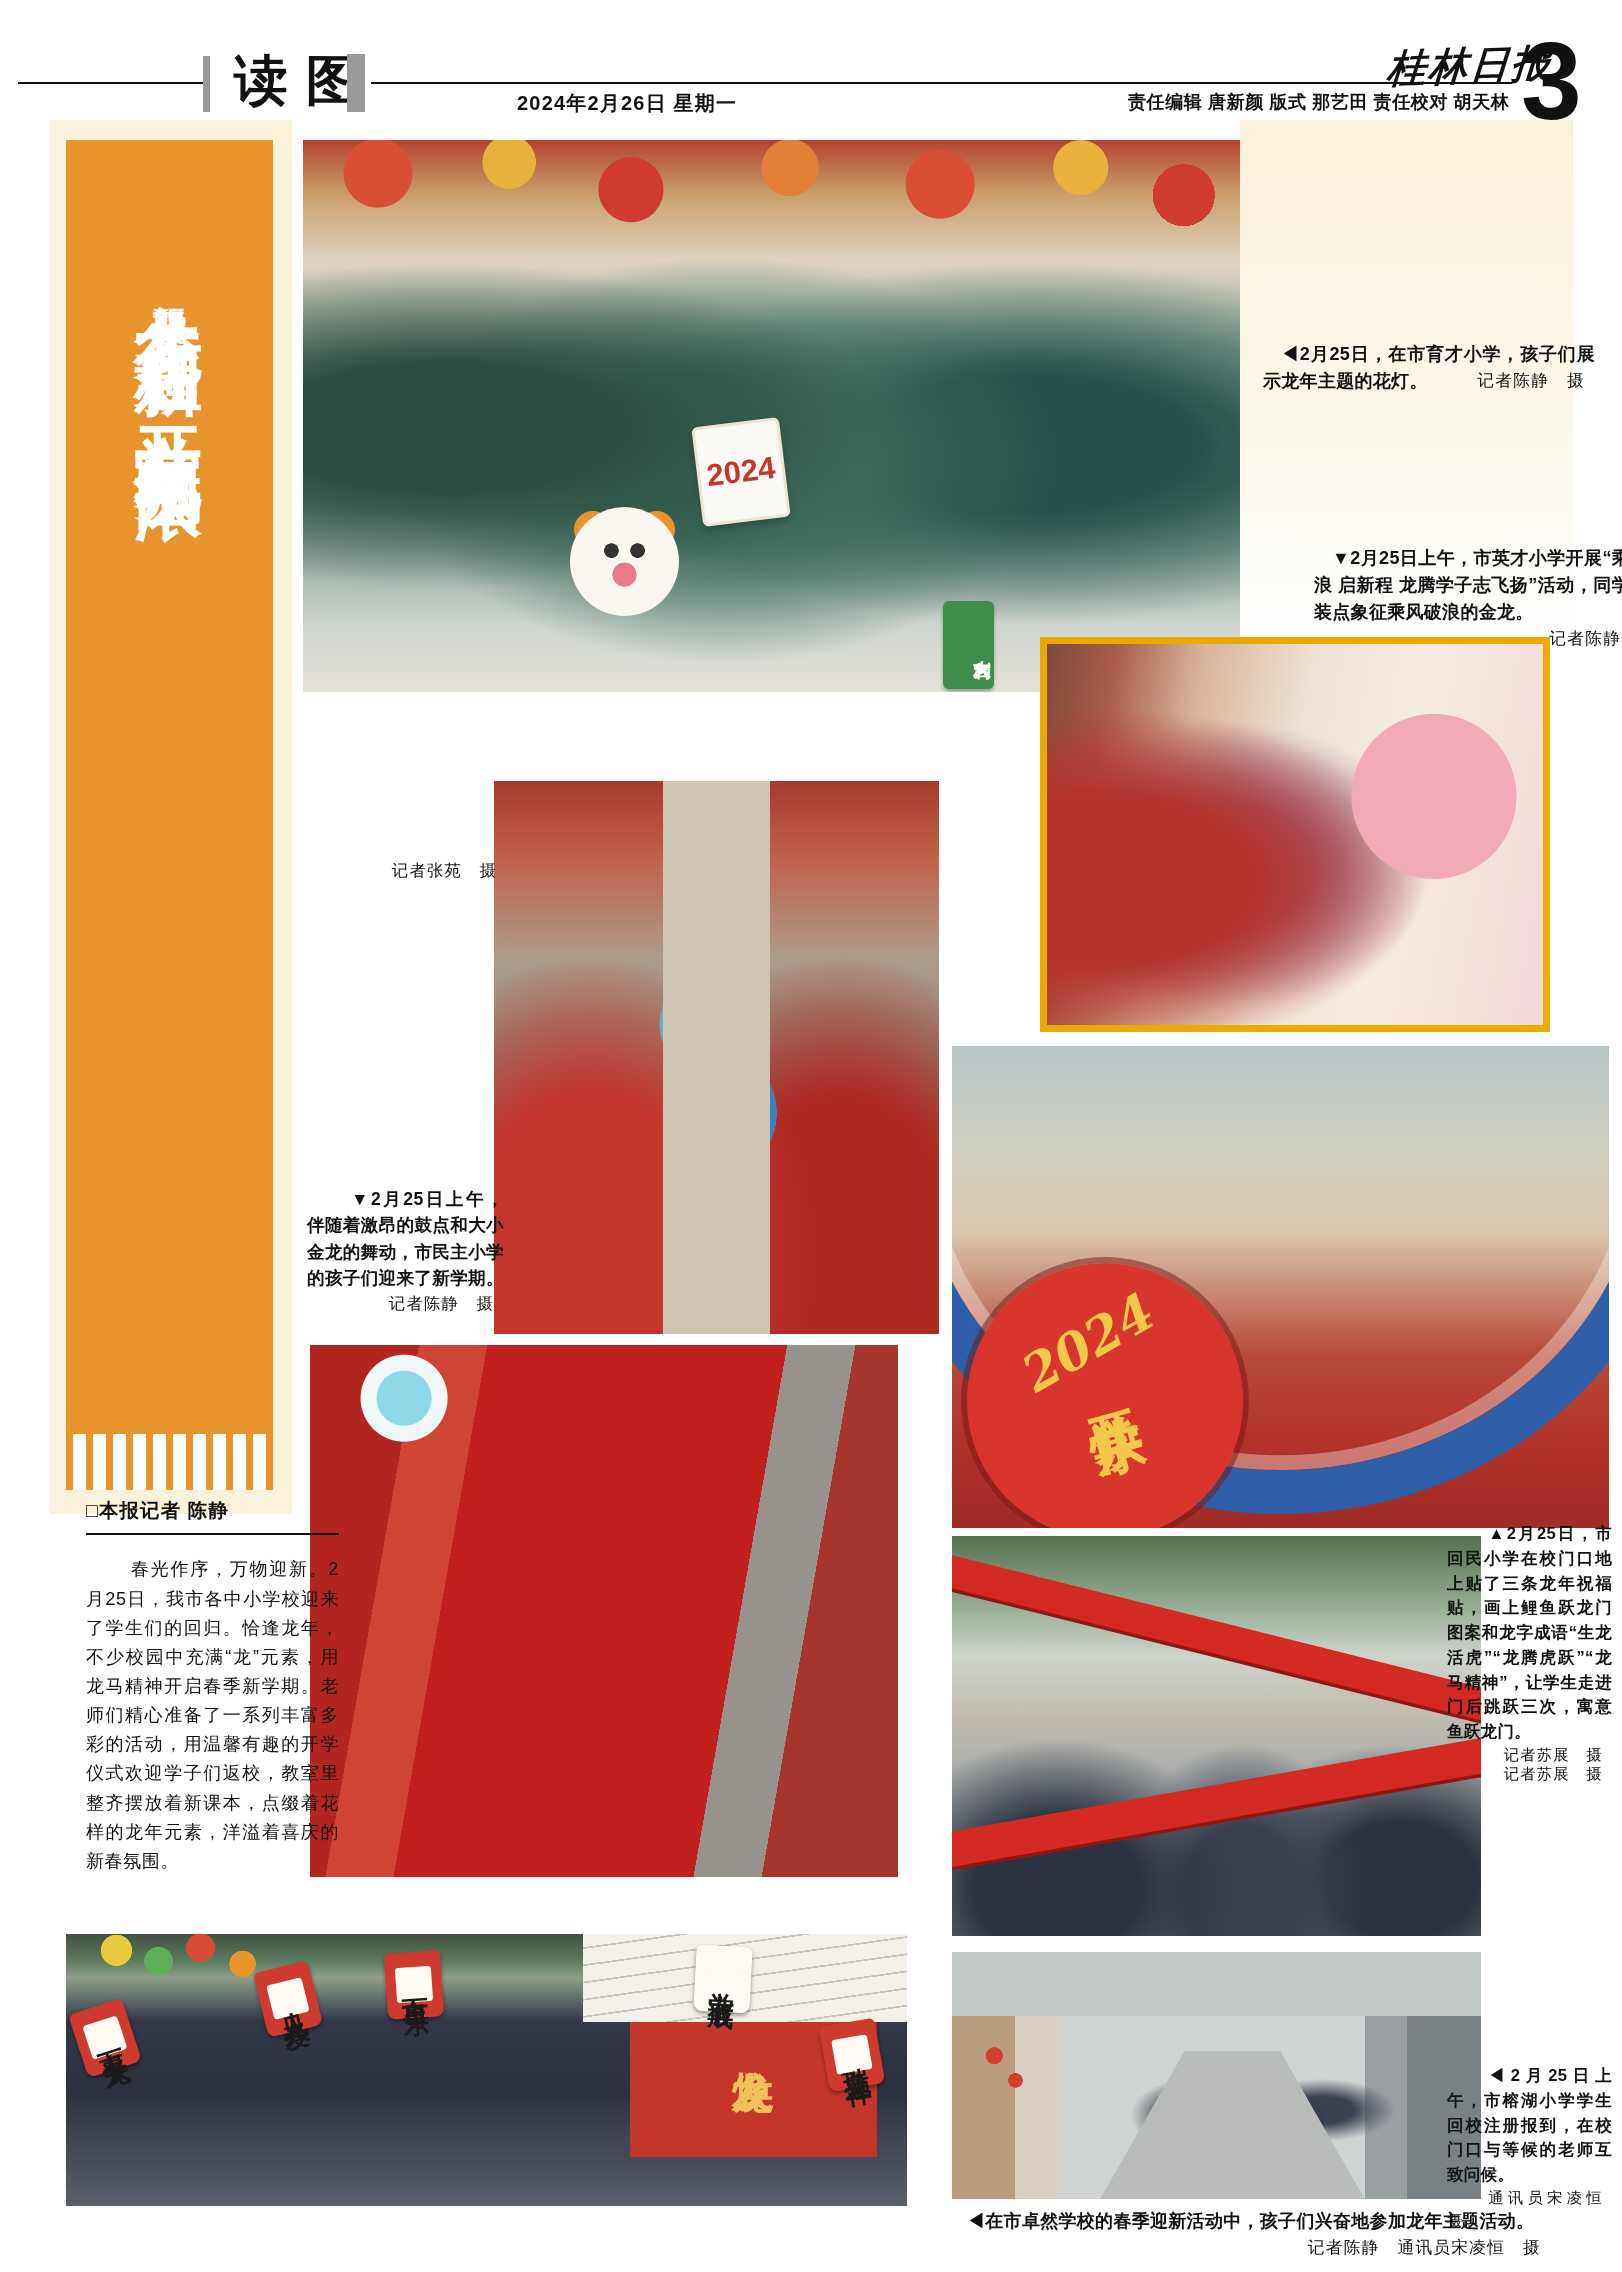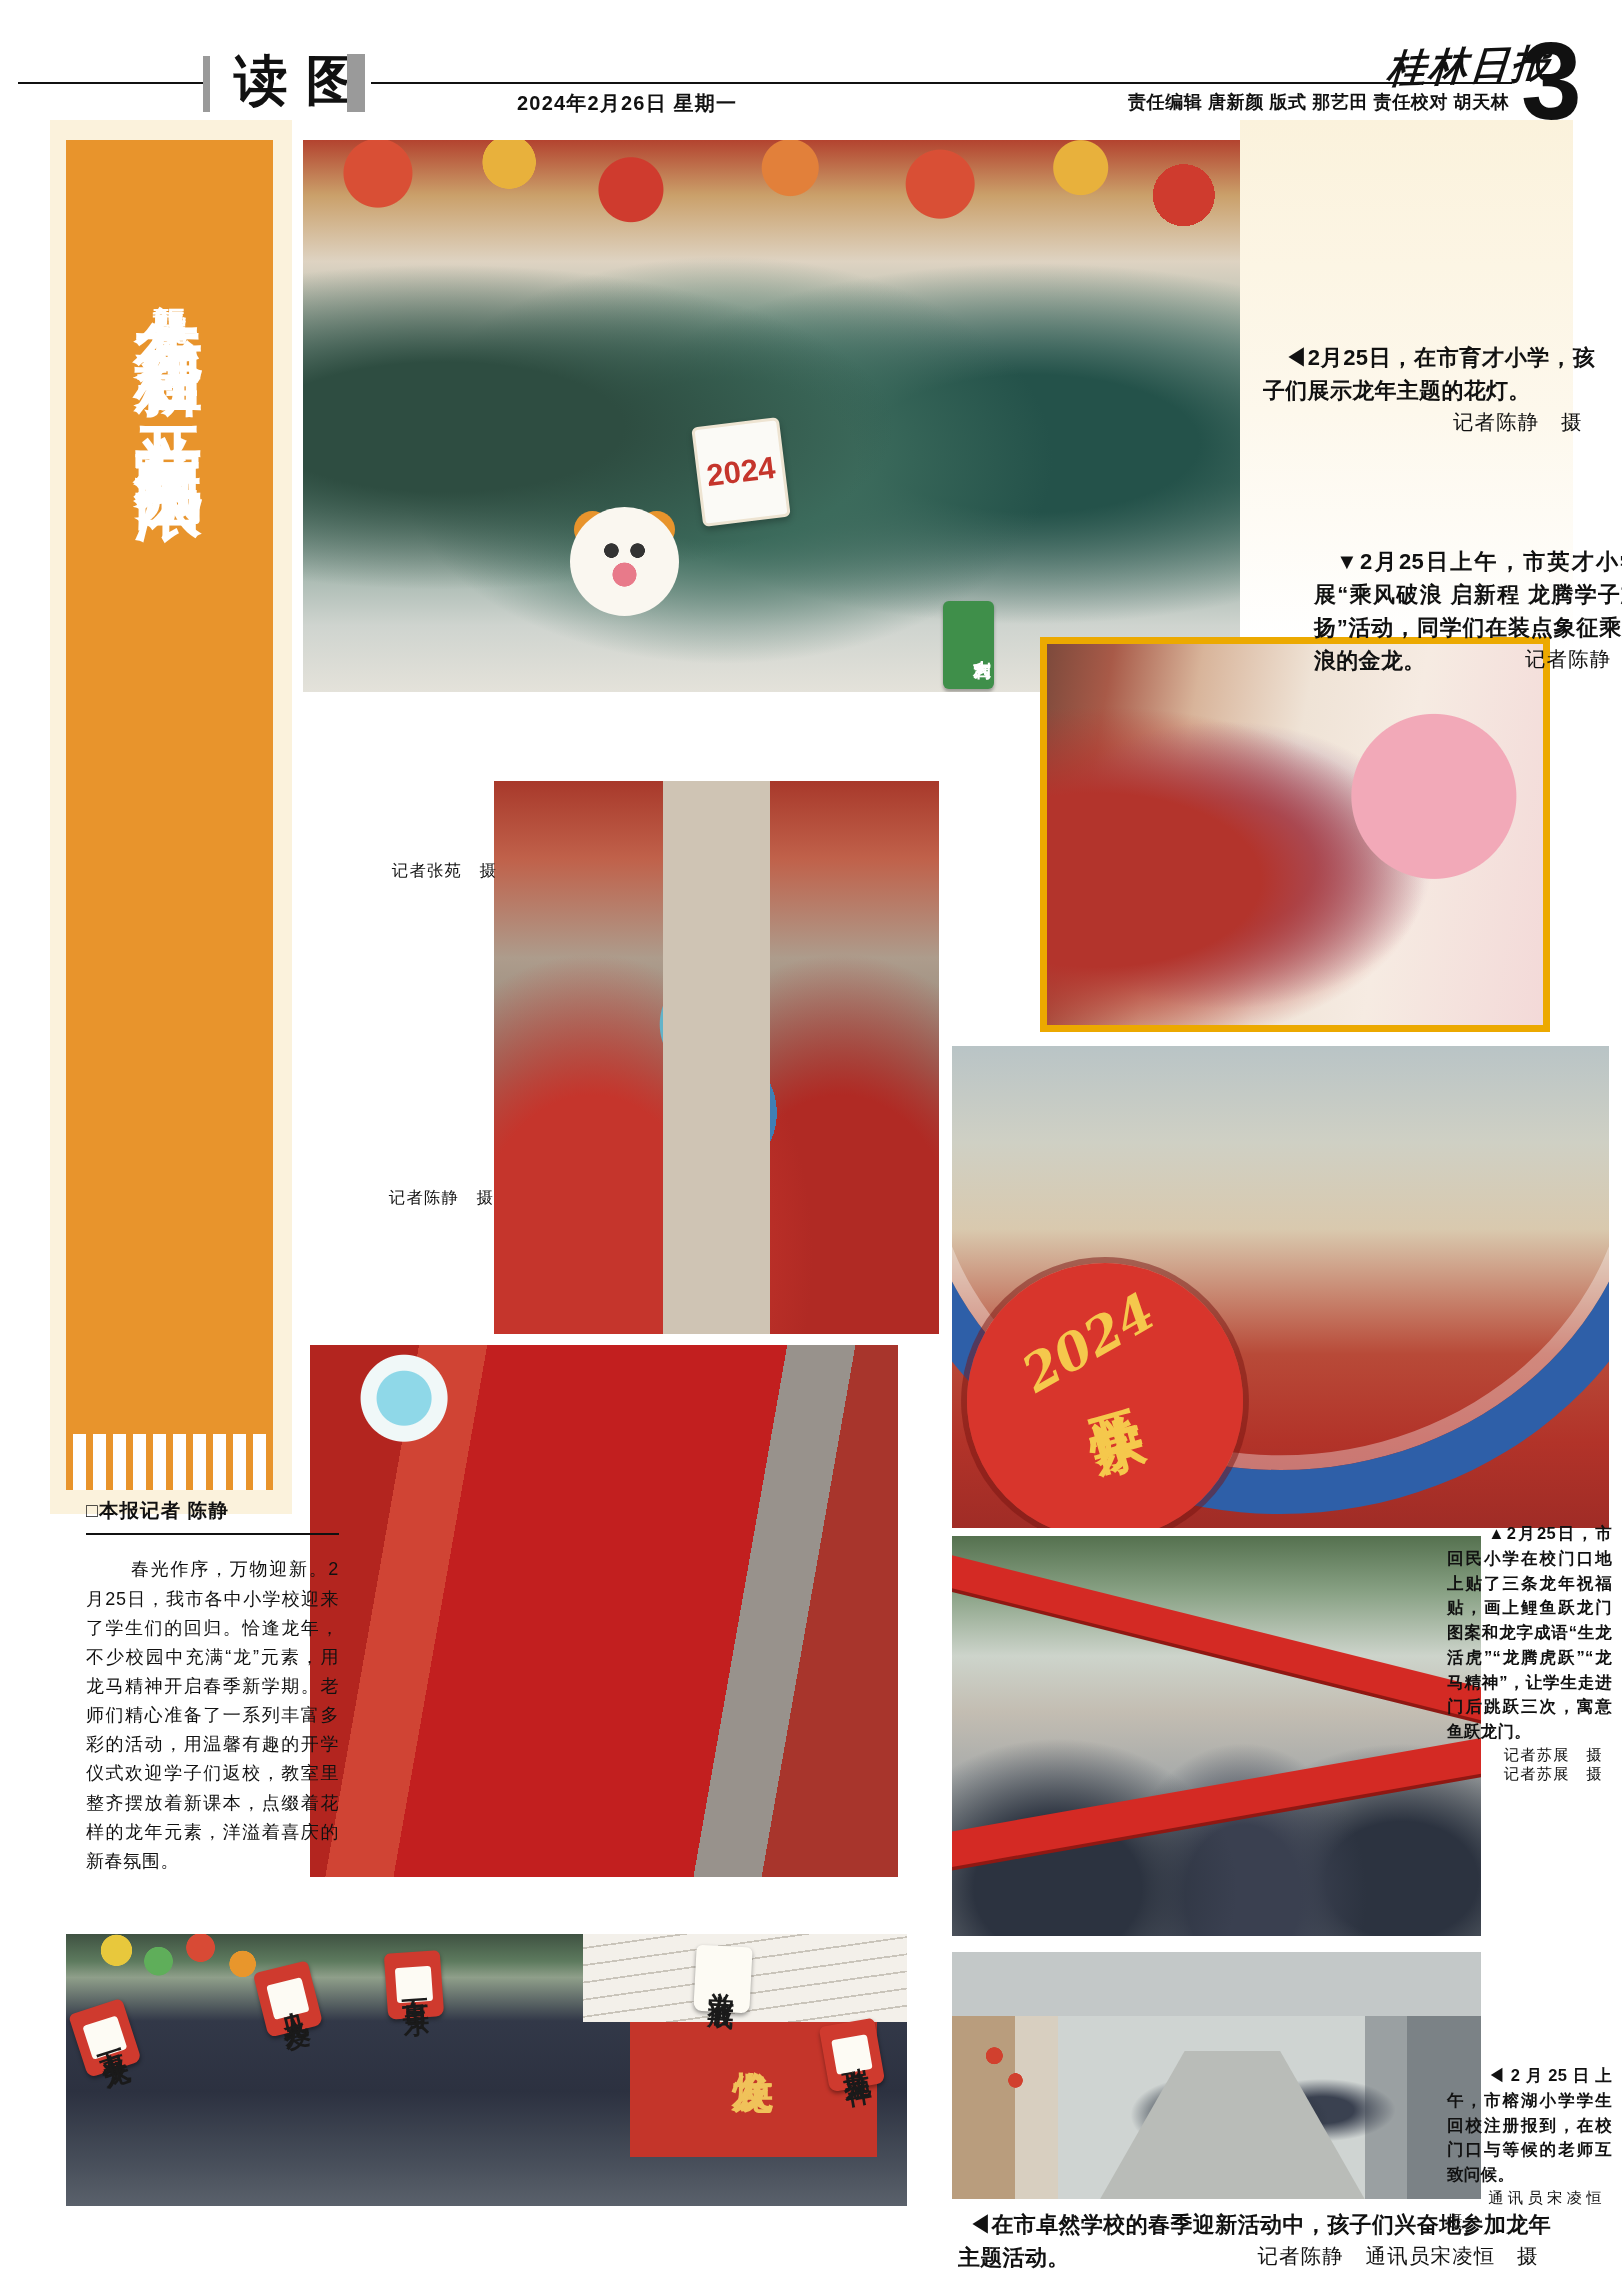--- a/index.html
+++ b/index.html
@@ -57,21 +57,21 @@
     font-size:19.4px;font-weight:700;letter-spacing:1.2px;
     border-bottom:2.4px solid #111;padding-bottom:9.4px;
   }
   .article-body{
     margin-top:20px;font-size:18px;line-height:1.62;font-weight:500;
     text-align:justify;text-indent:2.5em;letter-spacing:0.6px;
   }
 
   
   .cap{
-    font-size:22px;line-height:1.5;font-weight:700;text-align:justify;
+    font-size:18px;line-height:1.5;font-weight:700;text-align:justify;
     letter-spacing:0.3px;
   }
   .cap.narrow{font-size:16.5px;text-indent:2.5em;}
   .cap.mid{font-size:17.6px;text-indent:2.5em;}
   .cap.wide{text-indent:1em;}
   .credit{
     float:right;font-family:"DejaVu Serif",serif;font-weight:400;
     font-size:0.93em;letter-spacing:1.2px;margin-right:0.6em;
   }
 
@@ -295,20 +295,21 @@
 <div class="abs cap wide" style="left:1314px;top:545px;width:353px;">
   <span>▼2月25日上午，市英才小学开展“乘风破浪  启新程  龙腾学子志飞扬”活动，同学们在装点象征乘风破浪的金龙。</span>
   <span class="credit">记者陈静　摄</span>
 </div>
 
 <div class="abs cap mid" style="left:313px;top:859px;width:194px;">
   <span class="credit">记者张苑　摄</span>
 </div>
 
 <div class="abs cap mid" style="left:307px;top:1186px;width:197px;">
+  <span>▼2月25日上午，伴随着激昂的鼓点和大小金龙的舞动，市民主小学的孩子们迎来了新学期。</span>
   <span class="credit">记者陈静　摄</span>
 </div>
 
 <div class="abs cap narrow" style="left:1447px;top:1521px;width:165px;">
   <span>▲2月25日，市回民小学在校门口地上贴了三条龙年祝福贴，画上鲤鱼跃龙门图案和龙字成语“生龙活虎”“龙腾虎跃”“龙马精神”，让学生走进门后跳跃三次，寓意鱼跃龙门。</span>
   <span class="credit">记者苏展　摄</span>
 </div>
 
 <div class="abs cap narrow" style="left:1447px;top:1763px;width:165px;">
   <span class="credit">记者苏展　摄</span>

